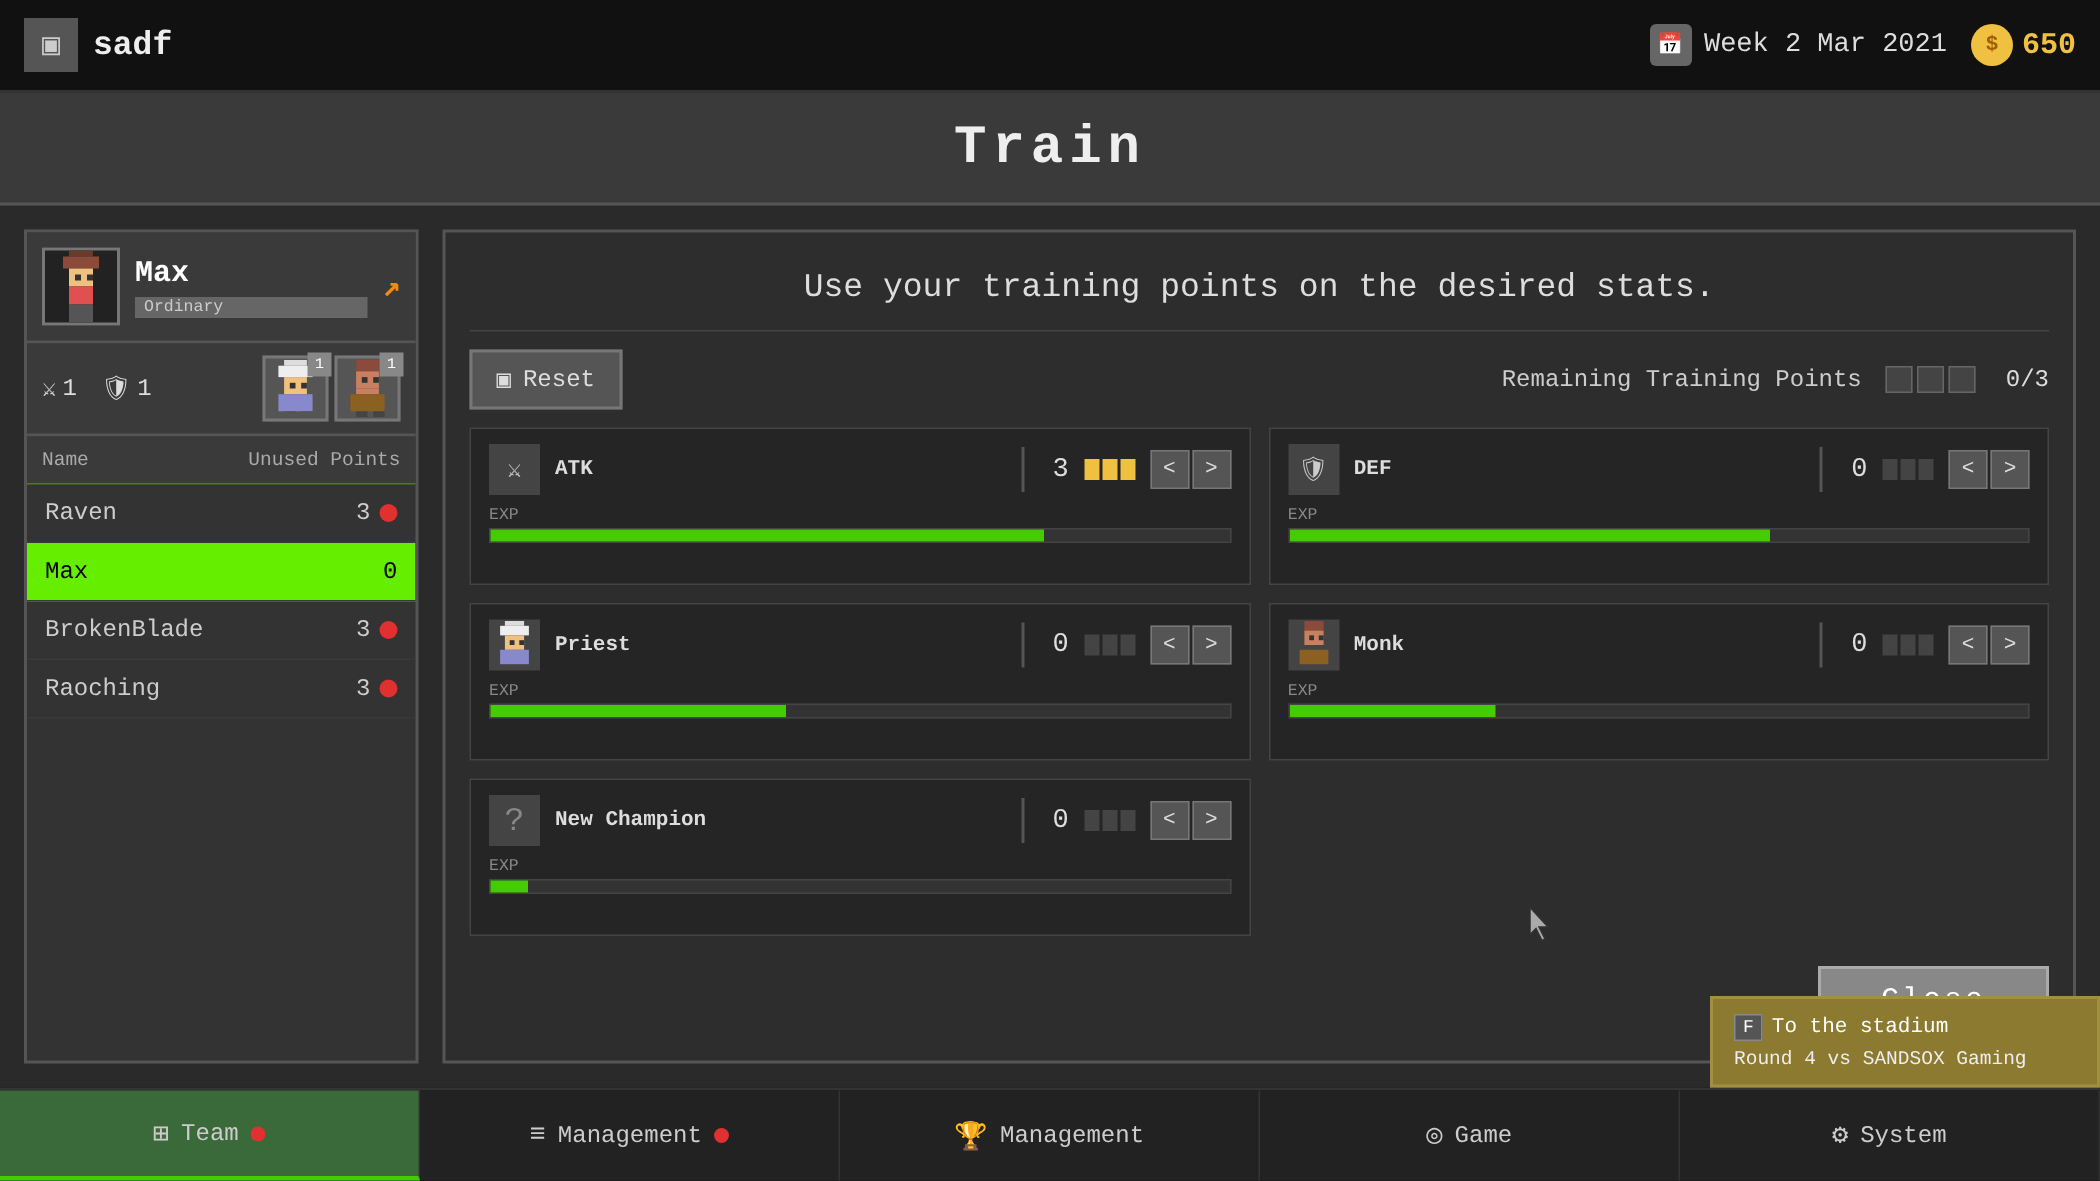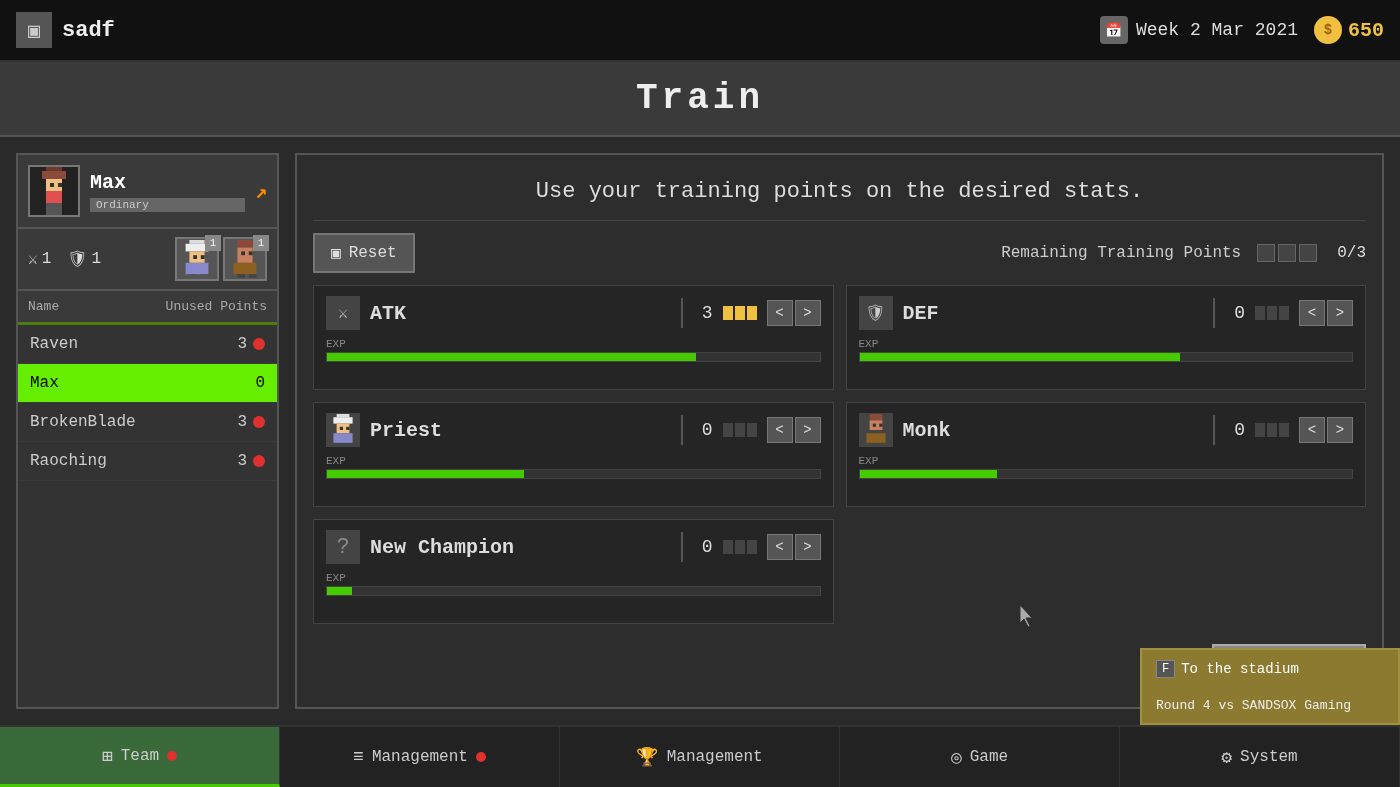--- a/index.html
+++ b/index.html
@@ -188,21 +188,21 @@
       color: #fff;
       font-size: 10px;
       display: flex; align-items: center; justify-content: center;
     }
 
     .roster-header {
       display: flex;
       padding: 8px 10px;
       color: #aaa;
       font-size: 13px;
-      border-bottom: 3px solid #4d7c0f;
+      border-bottom: 1px solid #4d7c0f;
       background: #3a3a3a;
     }
     .roster-header span:last-child { margin-left: auto; }
 
     .roster-list {
       flex: 1;
       overflow-y: auto;
     }
     .roster-item {
       display: flex;
@@ -303,21 +303,21 @@
     .stat-card-icon {
       width: 34px; height: 34px;
       background: #444;
       display: flex; align-items: center; justify-content: center;
       color: #ccc;
       font-size: 16px;
       flex-shrink: 0;
     }
     .stat-card-name {
       color: #ddd;
-      font-size: 20px;
+      font-size: 14px;
       font-weight: bold;
       flex: 1;
     }
     .stat-divider {
       width: 2px; height: 30px; background: #555;
     }
     .stat-value {
       color: #ddd;
       font-size: 18px;
       min-width: 20px;
@@ -435,21 +435,21 @@
       background: #555;
       color: #fff;
       padding: 1px 5px;
       font-size: 12px;
       border: 1px solid #888;
     }
     .stadium-subtitle {
       color: #eee;
       font-size: 13px;
       font-family: 'Courier New', monospace;
-      margin-top: 20px;
+      margin-top: 4px;
     }
 
     
     .cursor {
       position: absolute;
       width: 16px; height: 22px;
       pointer-events: none;
       z-index: 9999;
     }
   </style>

